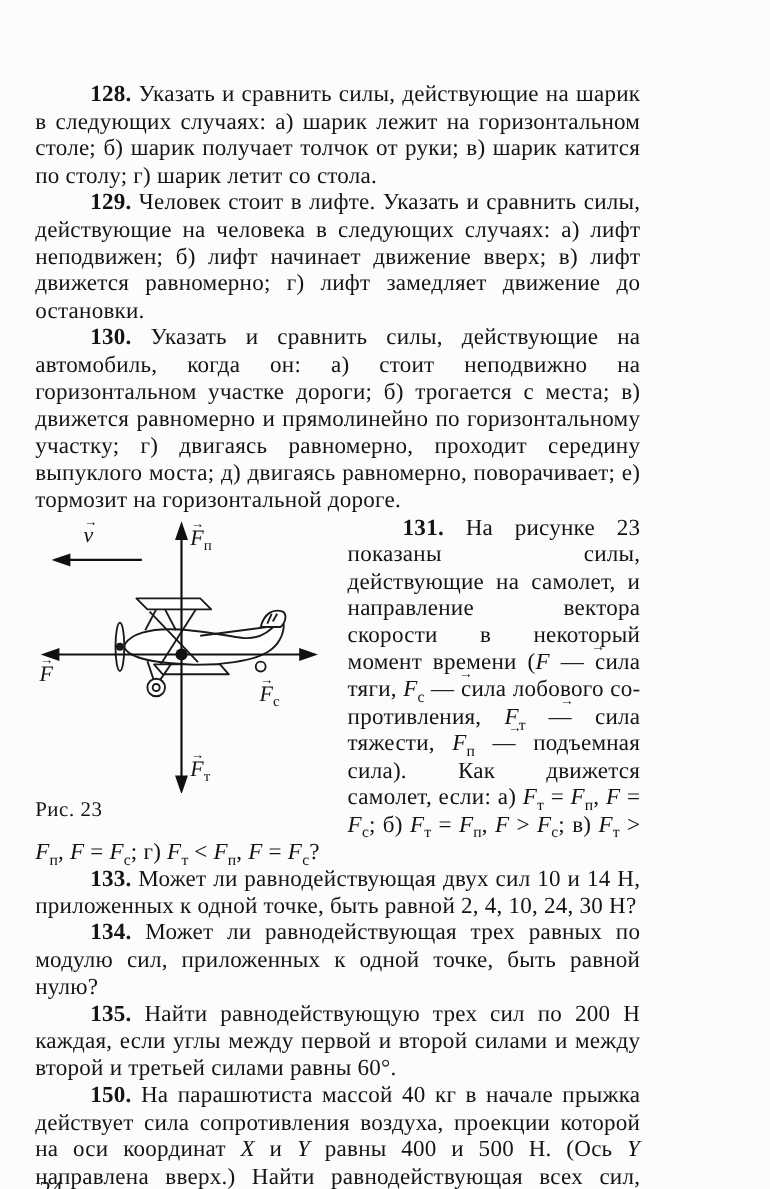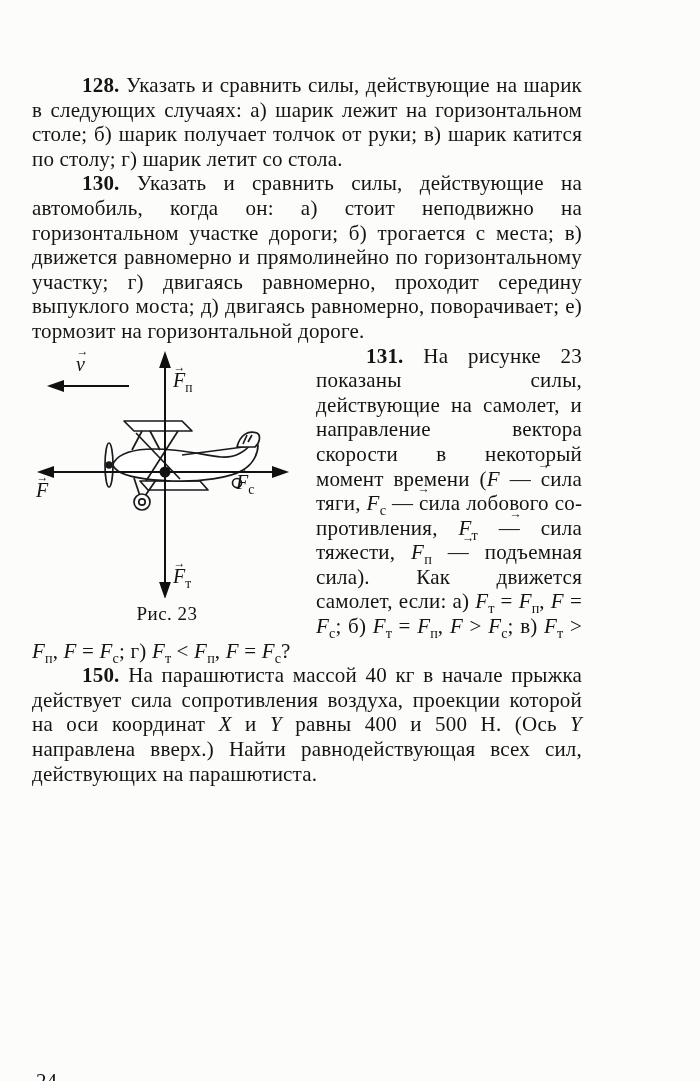--- a/index.html
+++ b/index.html
@@ -23,30 +23,31 @@
   }
   
   figure.fig{float:left;width:270px;margin:6px 14px 2px 0;padding:0;}
   .fig-canvas{position:relative;width:270px;height:248px;}
   .fig-canvas svg{position:absolute;left:0;top:0;}
   .flabel{
     position:absolute;font-size:20px;line-height:1;white-space:nowrap;
     font-family:"Liberation Serif","DejaVu Serif",serif;
   }
   figcaption.figcap{
-    text-align:center;font-size:19px;margin-top:5px;letter-spacing:0.5px;
+    text-align:left;font-size:19px;margin-top:5px;letter-spacing:0.5px;
   }
   .pagenum{position:absolute;left:36px;top:1022px;font-size:21px;text-align:right;}
 </style>
 </head>
 <body>
 
 <div class="page">
 
   <p class="prob"><span class="b">128.</span><span> Указать и сравнить силы, действующие на шарик в следующих случаях: а) шарик лежит на горизонталь­ном сто­ле; б) шарик получает толчок от руки; в) шарик катится по столу; г) шарик летит со стола.</span></p>
+  <p class="prob"><span class="b">129.</span><span> Человек стоит в лифте. Указать и сравнить силы, действующие на человека в следующих случаях: а) лифт непо­движен; б) лифт начинает движение вверх; в) лифт движется равномерно; г) лифт замедляет движение до остановки.</span></p>
   <p class="prob"><span class="b">130.</span><span> Указать и сравнить силы, действующие на автомо­биль, когда он: а) стоит неподвижно на горизонтальном участ­ке дороги; б) трогается с места; в) движется равномерно и пря­молинейно по горизонтальному участку; г) двигаясь равномер­но, проходит середину выпуклого моста; д) двигаясь равномер­но, поворачивает; е) тормозит на горизонтальной дороге.</span></p>
 
   <figure class="fig">
     <div class="fig-canvas">
       <svg width="270" height="248" viewBox="0 0 270 248">
 
         <g fill="#ffffff" stroke="#1a1a1a" stroke-width="1.7" stroke-linejoin="round">
           <polygon points="108,131 168,131 176,140 116,140"></polygon>
           <line x1="102" y1="128" x2="108" y2="146"></line>
           <line x1="124" y1="130" x2="113" y2="146"></line>
@@ -76,25 +77,28 @@
           <polygon points="254,122 241,117.5 241,126.5"></polygon>
         </g>
         <circle cx="133" cy="122" r="5.5" fill="#111111"></circle>
 
         <g stroke="#111111" stroke-width="2" fill="#111111">
           <line x1="97" y1="36" x2="26" y2="36"></line>
           <polygon points="18,36 31,31.5 31,40.5"></polygon>
         </g>
       </svg>
       <span class="flabel" style="left:44px;top:4px"><span class="vec">v</span><sub></sub></span>
-      <span class="flabel" style="left:141px;top:20px"><span class="vec">F</span><sub>п</sub></span>
+      <span class="flabel" style="left:141px;top:6px"><span class="vec">F</span><sub>п</sub></span>
       <span class="flabel" style="left:141px;top:216px"><span class="vec">F</span><sub>т</sub></span>
       <span class="flabel" style="left:4px;top:130px"><span class="vec">F</span><sub></sub></span>
-      <span class="flabel" style="left:204px;top:122px"><span class="vec">F</span><sub>с</sub></span>
+      <span class="flabel" style="left:204px;top:148px"><span class="vec">F</span><sub>с</sub></span>
     </div>
     <figcaption class="figcap">Рис. 23</figcaption>
   </figure>
 
   <p class="prob"><span class="b">131.</span><span> На рисунке 23 показаны силы, действующие на самолет, и направление вектора скорости в некоторый момент времени (</span><span class="vec">F</span><span> — сила тяги, </span><span class="vec">F</span><sub class="sub">с</sub><span> — сила лобового со­противления, </span><span class="vec">F</span><sub class="sub">т</sub><span> — сила тяжести, </span><span class="vec">F</span><sub class="sub">п</sub><span> — подъемная сила). Как движет­ся самолет, если: а) </span><span class="i">F</span><sub class="sub">т</sub><span> = </span><span class="i">F</span><sub class="sub">п</sub><span>, </span><span class="i">F</span><span> = </span><span class="i">F</span><sub class="sub">с</sub><span>; б) </span><span class="i">F</span><sub class="sub">т</sub><span> = </span><span class="i">F</span><sub class="sub">п</sub><span>, </span><span class="i">F</span><span> &gt; </span><span class="i">F</span><sub class="sub">с</sub><span>; в) </span><span class="i">F</span><sub class="sub">т</sub><span> &gt; </span><span class="i">F</span><sub class="sub">п</sub><span>, </span><span class="i">F</span><span> = </span><span class="i">F</span><sub class="sub">с</sub><span>; г) </span><span class="i">F</span><sub class="sub">т</sub><span> &lt; </span><span class="i">F</span><sub class="sub">п</sub><span>, </span><span class="i">F</span><span> = </span><span class="i">F</span><sub class="sub">с</sub><span>?</span></p>
+  <p class="prob"><span class="b">133.</span><span> Может ли равнодействующая двух сил 10 и 14 Н, приложенных к одной точке, быть равной 2, 4, 10, 24, 30 Н?</span></p>
+  <p class="prob"><span class="b">134.</span><span> Может ли равнодействующая трех равных по моду­лю сил, приложенных к одной точке, быть равной нулю?</span></p>
+  <p class="prob"><span class="b">135.</span><span> Найти равнодействующую трех сил по 200 Н каж­дая, если углы между первой и второй силами и между второй и третьей силами равны 60°.</span></p>
   <p class="prob"><span class="b">150.</span><span> На парашютиста массой 40 кг в начале прыжка дей­ствует сила сопротивления воздуха, проекции которой на оси координат </span><span class="i">X</span><span> и </span><span class="i">Y</span><span> равны 400 и 500 Н. (Ось </span><span class="i">Y</span><span> направлена вверх.) Найти равнодействующая всех сил, действующих на пара­шютиста.</span></p>
 
   <div class="pagenum">24</div>
 </div>
 
 </body></html>

